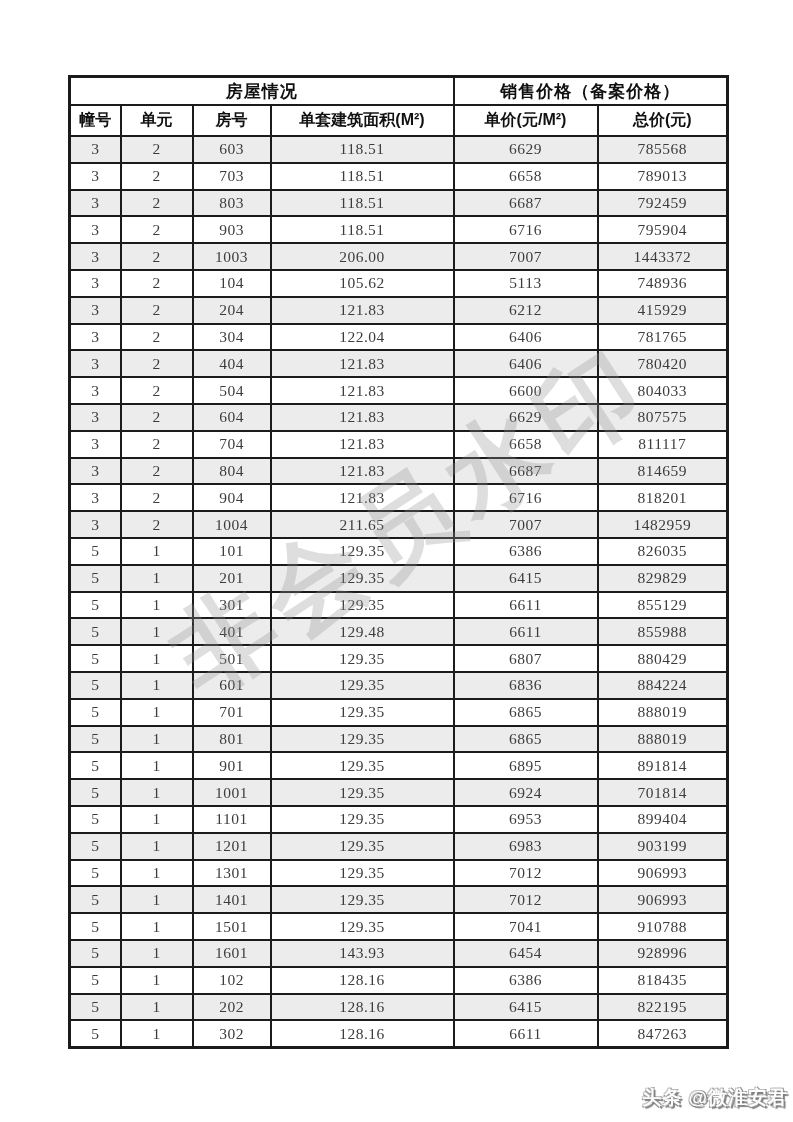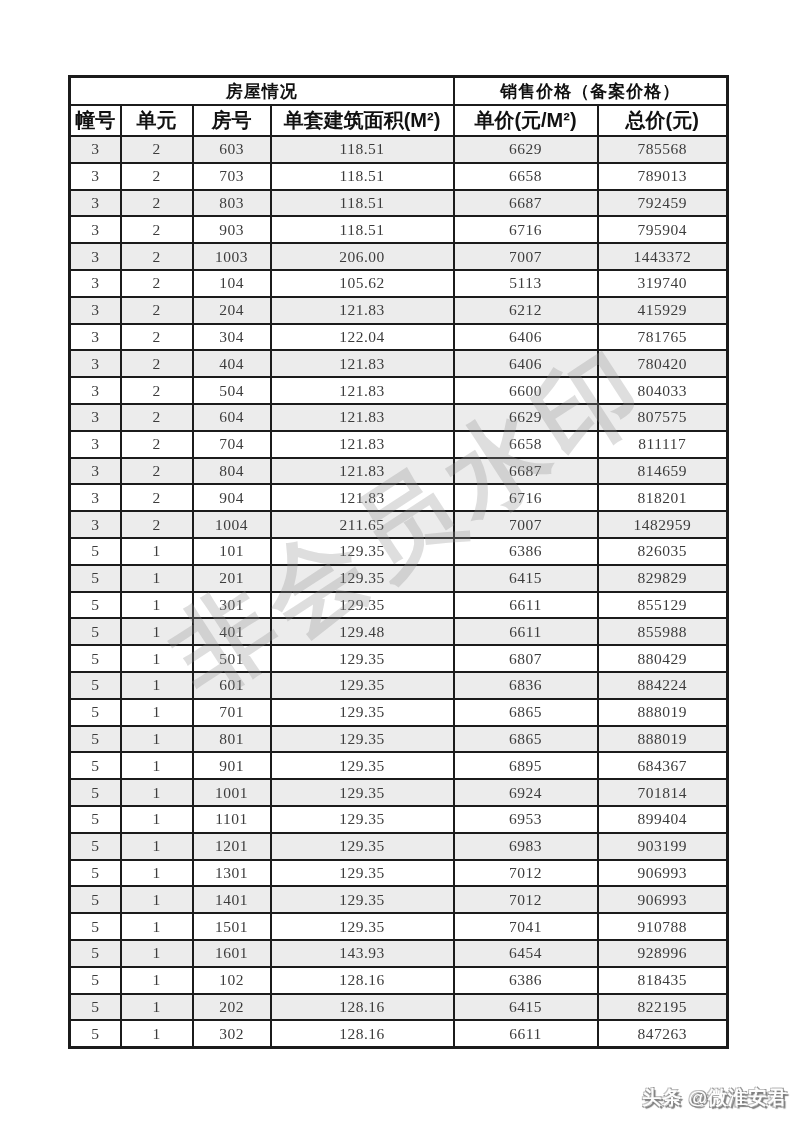--- a/index.html
+++ b/index.html
@@ -36,21 +36,21 @@
   }
   thead tr.group-row th {
     height: 26px;
     font-size: 17px;
     font-weight: bold;
     color: #111111;
     letter-spacing: 1px;
   }
   thead tr.cols-row th {
     height: 29px;
-    font-size: 20px;
+    font-size: 16px;
     font-weight: bold;
     color: #111111;
   }
   tbody td {
     height: 24.8px;
     font-family: "Liberation Serif", "DejaVu Serif", serif;
     font-size: 15.5px;
     color: #3c3c3c;
     letter-spacing: 0.5px;
   }
@@ -158,21 +158,21 @@
           <td>206.00</td>
           <td>7007</td>
           <td>1443372</td>
         </tr>
         <tr>
           <td>3</td>
           <td>2</td>
           <td>104</td>
           <td>105.62</td>
           <td>5113</td>
-          <td>319740</td>
+          <td>748936</td>
         </tr>
         <tr class="alt">
           <td>3</td>
           <td>2</td>
           <td>204</td>
           <td>121.83</td>
           <td>6212</td>
           <td>415929</td>
         </tr>
         <tr>
@@ -302,21 +302,21 @@
           <td>129.35</td>
           <td>6865</td>
           <td>888019</td>
         </tr>
         <tr>
           <td>5</td>
           <td>1</td>
           <td>901</td>
           <td>129.35</td>
           <td>6895</td>
-          <td>684367</td>
+          <td>891814</td>
         </tr>
         <tr class="alt">
           <td>5</td>
           <td>1</td>
           <td>1001</td>
           <td>129.35</td>
           <td>6924</td>
           <td>701814</td>
         </tr>
         <tr>

